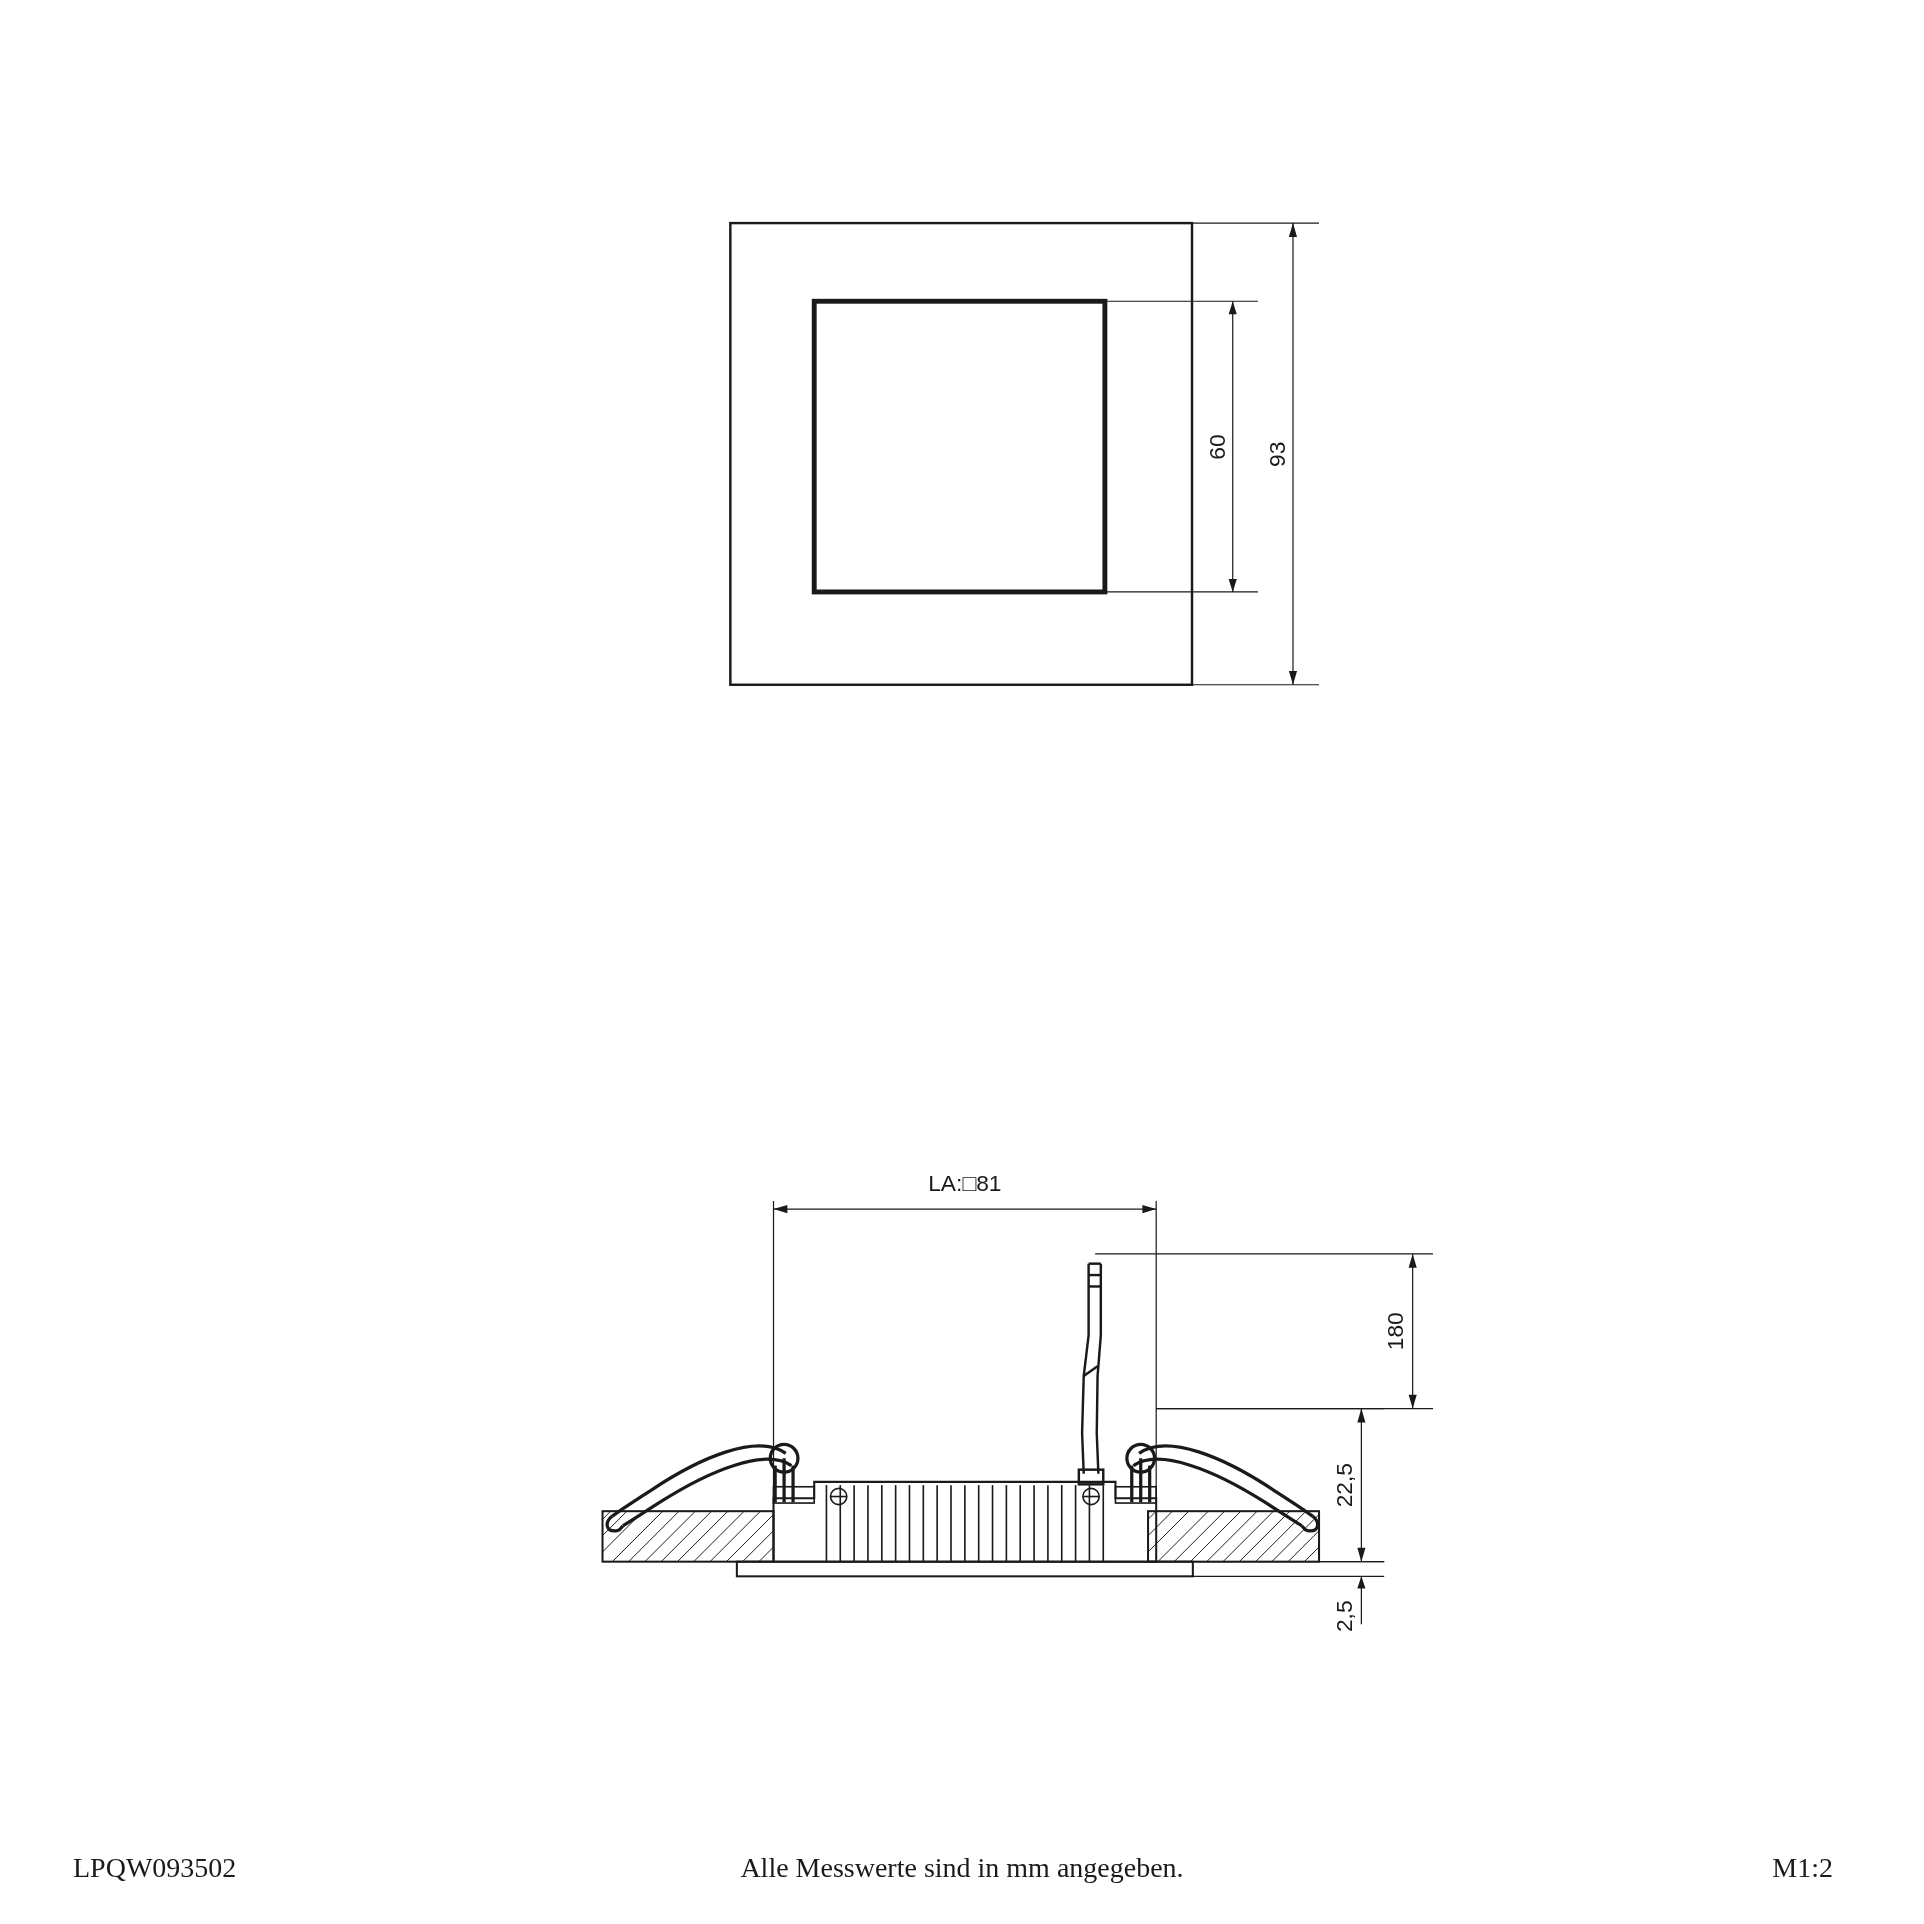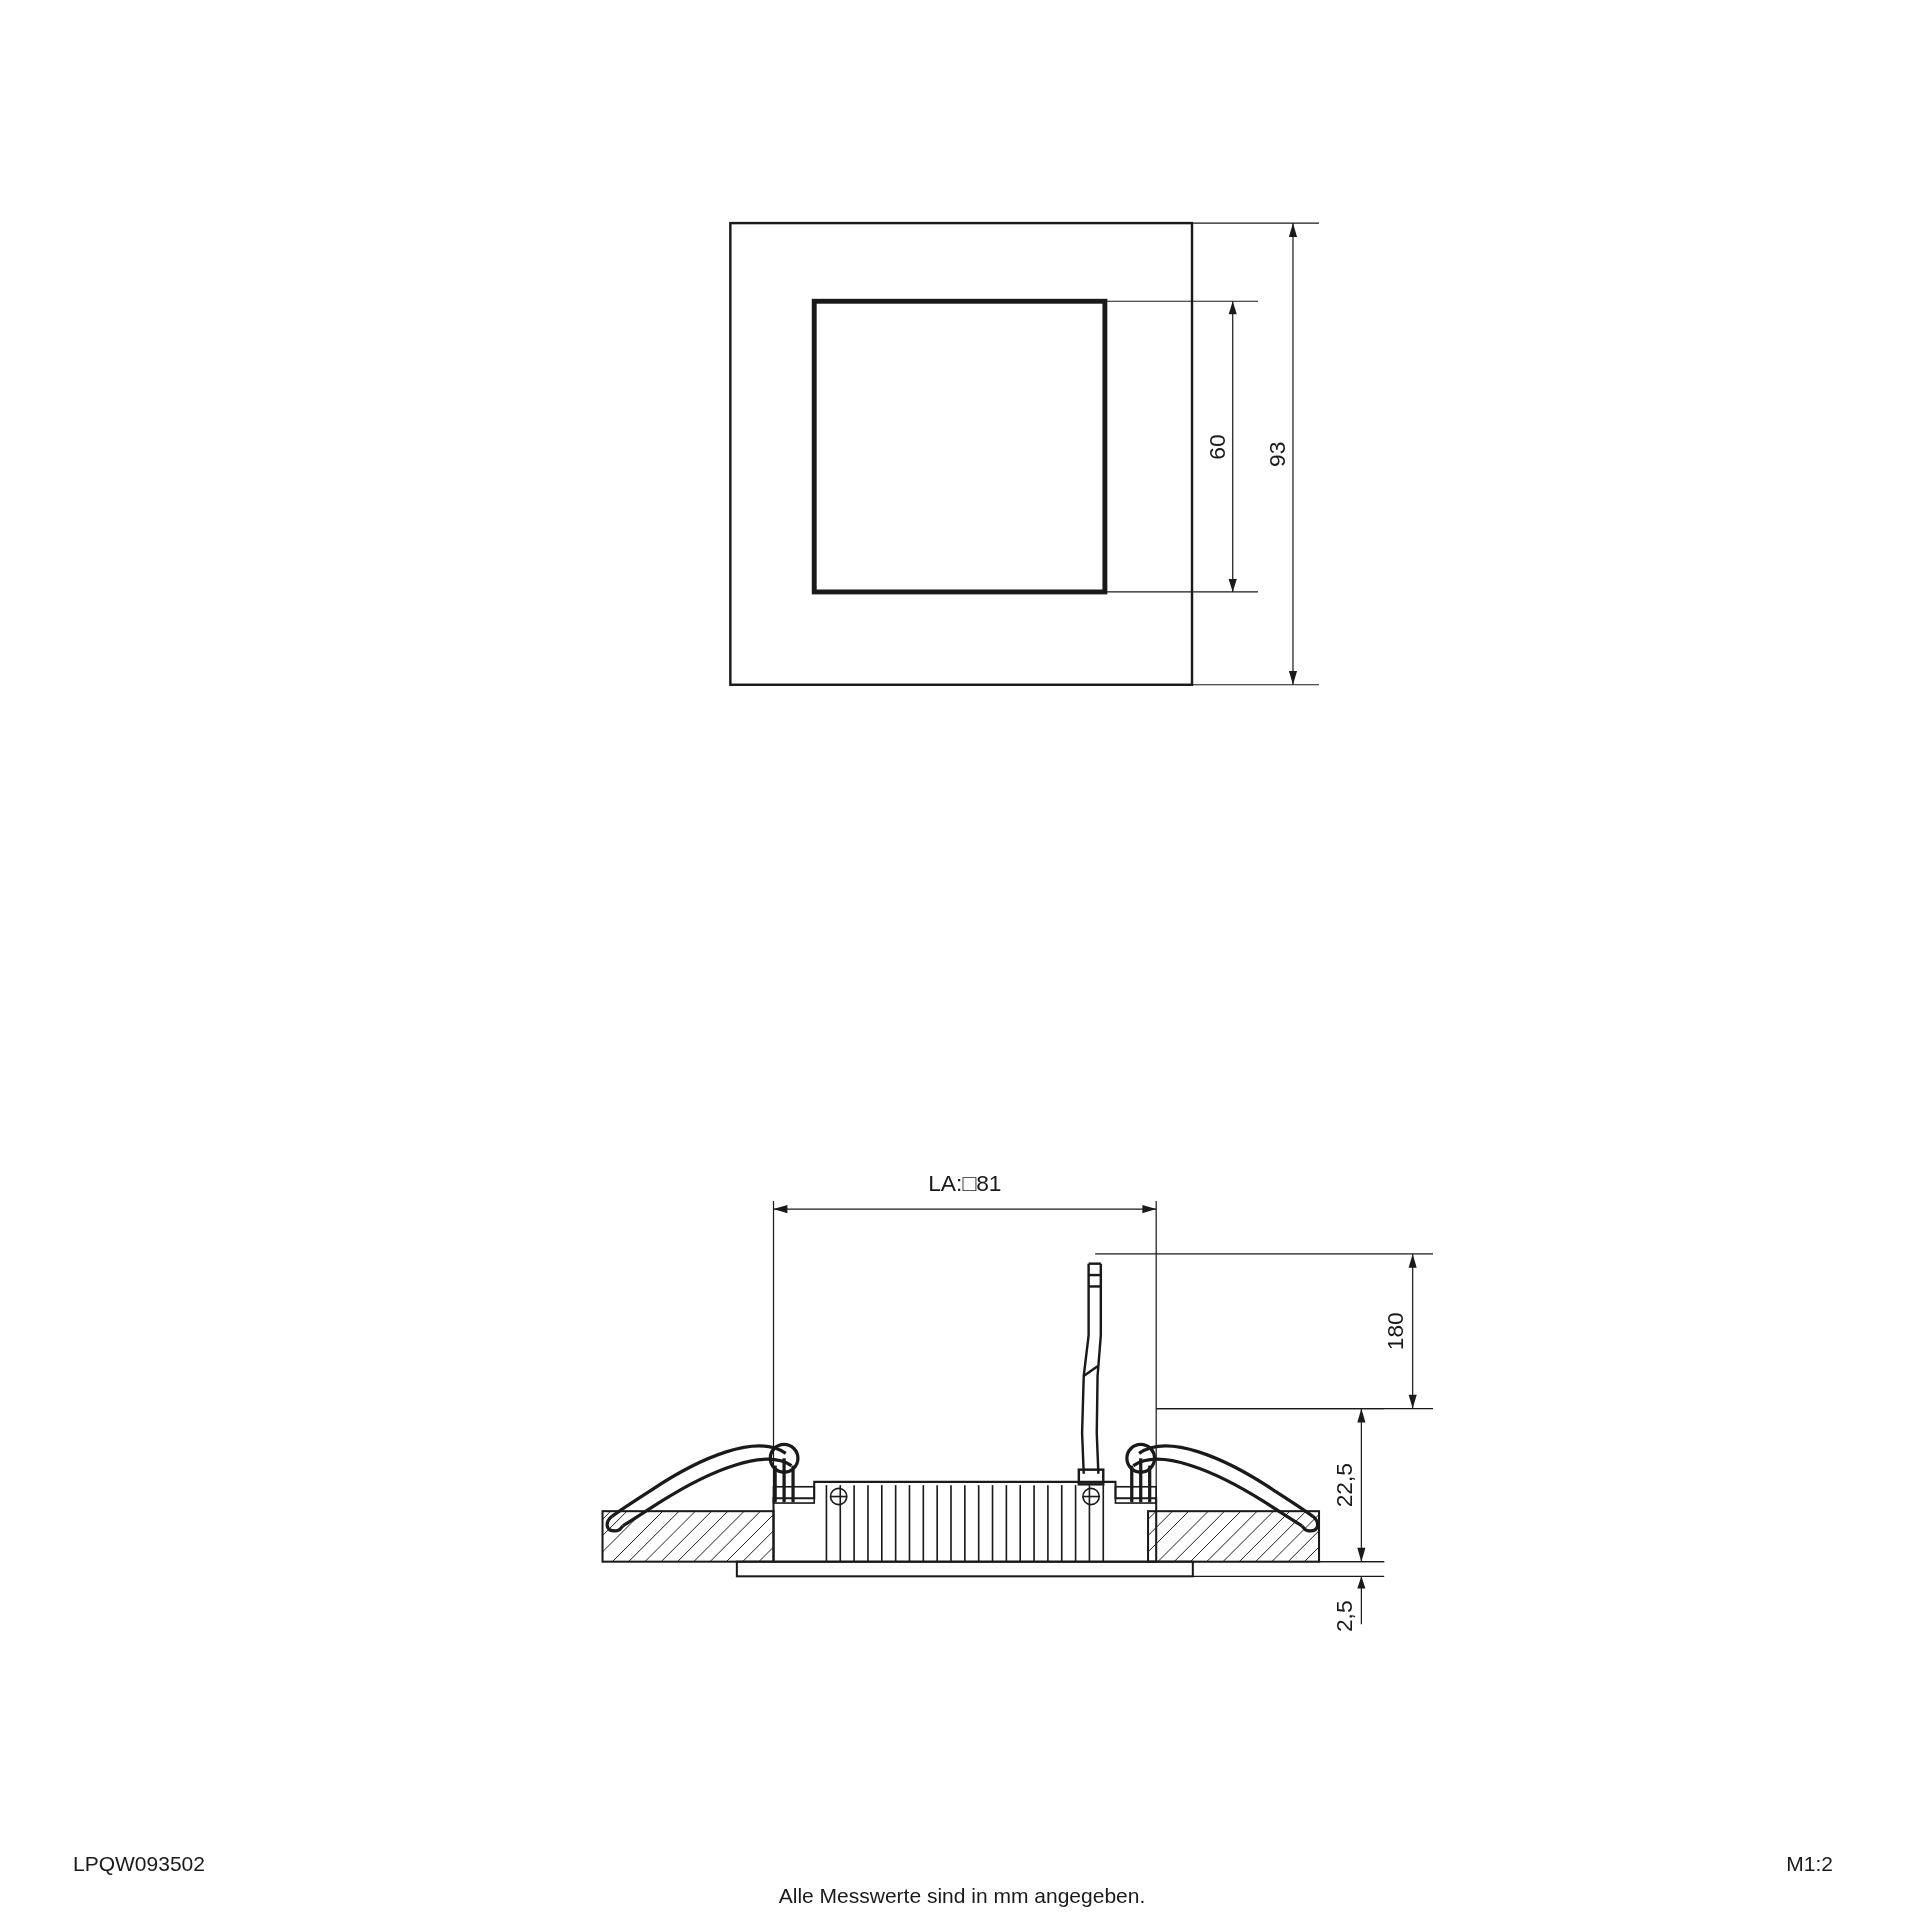--- a/index.html
+++ b/index.html
@@ -17,27 +17,27 @@
   }
   #drawing {
     position: absolute;
     left: 0;
     top: 0;
     width: 1924px;
     height: 1924px;
   }
   .footer-text {
     position: absolute;
-    font-family: Liberation Sans, sans-serif;
-    font-size: 21px;
+    font-family: Liberation Serif, serif;
+    font-size: 28px;
     color: #1a1a1a;
     white-space: nowrap;
   }
   #footer-left  { left: 73px;  top: 1852px; }
-  #footer-center{ left: 50%; top: 1852px; transform: translateX(-50%); margin-top: 32px; }
+  #footer-center{ left: 50%; top: 1852px; transform: translateX(-50%); }
   #footer-right { right: 91px; top: 1852px; }
   .dim-label {
     font-family: "Liberation Sans", sans-serif;
     font-size: 28px;
     fill: #1a1a1a;
   }
 </style>
 </head>
 <body>
 

